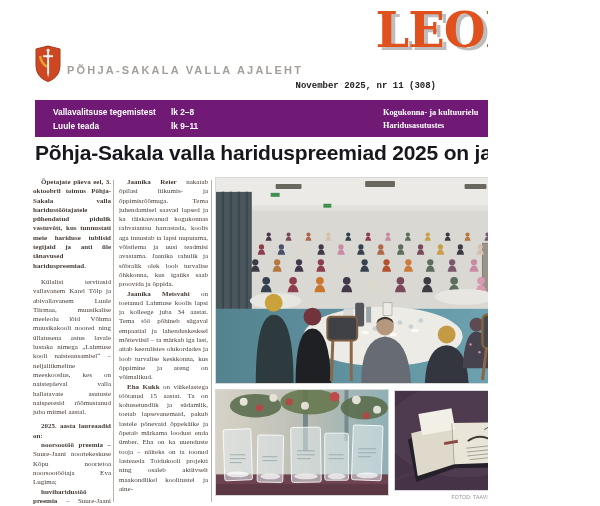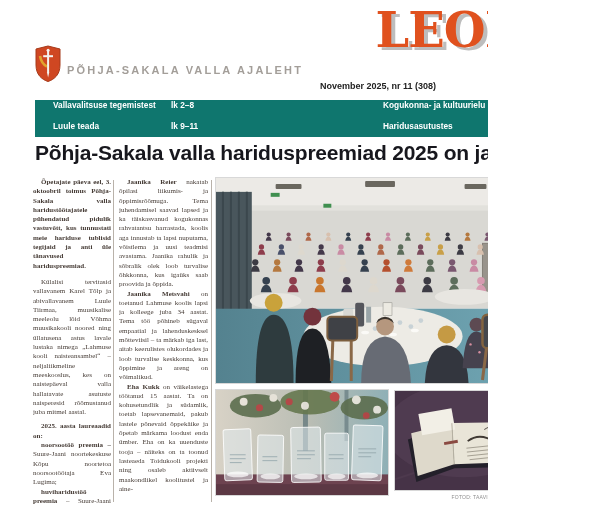--- a/index.html
+++ b/index.html
@@ -6,31 +6,31 @@
   #app{position:relative;width:488px;height:506px;background:#fff;overflow:hidden;
        font-family:"Liberation Serif",serif;}
 
   
   .crest{position:absolute;left:35px;top:45px;width:26px;height:38px;}
   .tagline{position:absolute;left:67px;top:64px;font-family:"Liberation Sans",sans-serif;
            font-weight:bold;font-size:11px;letter-spacing:2.2px;color:#a39e99;white-space:nowrap;}
   .logo{position:absolute;left:283px;top:6px;width:270px;text-align:right;
         font-family:"DejaVu Serif",serif;font-weight:bold;font-size:48px;line-height:1;
         color:#e0511e;text-shadow:4px 3px 0 #bdbdbd;letter-spacing:-1px;}
-  .issue{position:absolute;right:52px;top:81px;font-family:Liberation Sans, sans-serif;
+  .issue{position:absolute;right:52px;top:81px;font-family:Liberation Mono, monospace;
          font-weight:bold;font-size:9px;color:#222;}
 
   
-  .navbar{position:absolute;left:35px;top:100px;width:530px;height:37px;background:#0f766e;
-          box-sizing:border-box;display:flex;justify-content:space-between;
+  .navbar{position:absolute;left:35px;top:100px;width:530px;height:37px;background:#701a75;
+          box-sizing:border-box;display:flex;align-items:center;justify-content:space-between;
           padding:0 18px;font-family:"Liberation Sans",sans-serif;color:#fff;font-weight:bold;
           font-size:8.3px;}
   .nav-col{display:grid;row-gap:4px;column-gap:8px;}
   .nav-col.c1{grid-template-columns:110px 42px;}
-  .nav-col.c2{grid-template-columns:108px 48px;}
+  .nav-col.c2{grid-template-columns:108px 48px;font-family:Liberation Serif, serif;}
   .nav-col.c3{grid-template-columns:102px 44px;}
   .nav-col span{white-space:nowrap;}
 
   
   h1.headline{position:absolute;left:35px;top:141px;margin:0;width:545px;
       font-family:"Liberation Sans",sans-serif;font-weight:700;font-size:21px;
       letter-spacing:-0.2px;color:#17171d;white-space:nowrap;}
 
   
   .col{position:absolute;top:178px;height:328px;overflow:hidden;font-size:7px;

